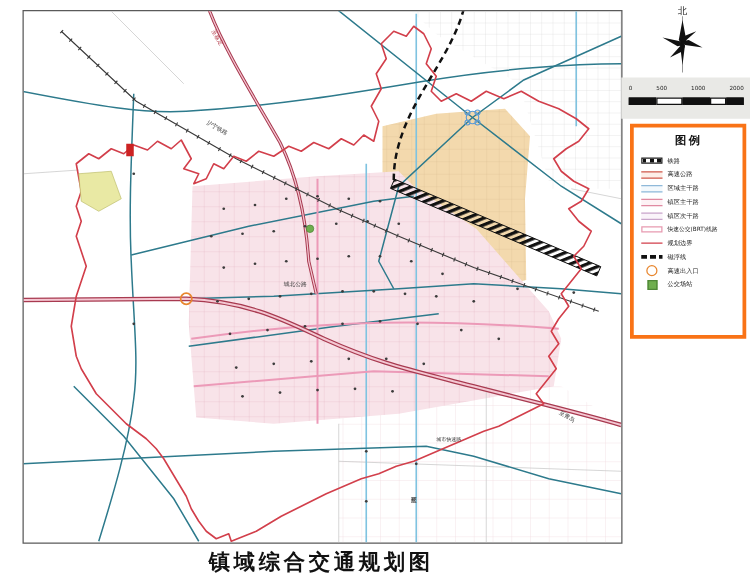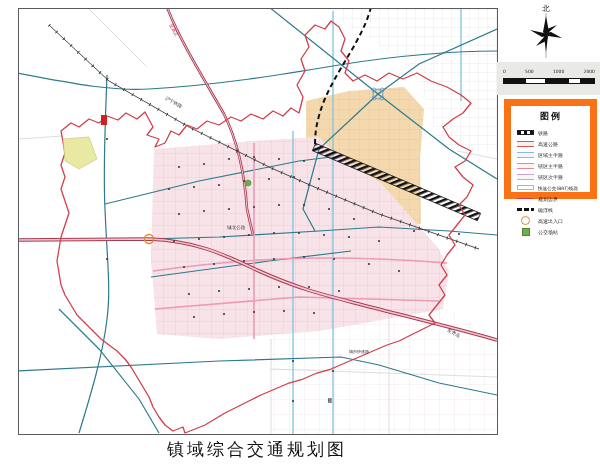--- a/index.html
+++ b/index.html
@@ -11,40 +11,40 @@
   #map-frame svg{display:block;}
   
   #north-box{position:absolute;left:500px;top:2px;width:96px;height:58px;}
   #scale-strip{position:absolute;left:497px;top:62px;width:103px;height:33px;background:#e9e9e6;}
   .scale-ticks{position:absolute;left:6px;top:7px;width:92px;display:flex;justify-content:space-between;
                font-size:4.5px;color:#222;}
   .scale-bar{position:absolute;left:6px;top:16px;width:92px;height:4px;display:flex;}
   .scale-bar .seg{height:4px;border:0.5px solid #111;}
   .seg.b{background:#111;} .seg.w{background:#fff;}
   
-  #legend{position:absolute;left:504px;top:99px;width:93px;height:100px;
-          border:7px solid #f97316;background:#fff;box-sizing:border-box;padding:4px 5px 2px 6px;}
+  #legend{position:absolute;left:504px;top:99px;width:93px;height:172px;
+          border:3px solid #f97316;background:#fff;box-sizing:border-box;padding:4px 5px 2px 6px;}
   #legend h3{margin:0 0 4px 0;text-align:center;font-size:9px;letter-spacing:2px;color:#111;}
   .lrow{display:flex;align-items:center;height:11px;}
   .lsw{width:17px;min-width:17px;margin-right:4px;display:flex;align-items:center;justify-content:center;}
   .llabel{font-size:5px;color:#222;white-space:nowrap;transform-origin:left center;}
   .sw-rail{width:17px;height:3px;border:0.5px solid #222;
            background:repeating-linear-gradient(90deg,#111 0 3px,#fff 3px 6px);}
   .sw-hwy{width:17px;height:4px;background:#fdeee8;border-top:1px solid #cf5a4e;border-bottom:1px solid #cf5a4e;}
   .sw-regional{width:17px;height:4px;background:#f3f9fd;border-top:1px solid #8fb9d9;border-bottom:1px solid #8fb9d9;}
   .sw-town-main{width:17px;height:4px;background:#fdf2f5;border-top:1px solid #e08aa2;border-bottom:1px solid #e08aa2;}
   .sw-town-sec{width:17px;height:4px;background:#faf4fa;border-top:1px solid #c9a6cb;border-bottom:1px solid #c9a6cb;}
   .sw-brt{width:17px;height:3px;background:#fff;border:0.8px solid #e79ab0;}
   .sw-boundary{width:17px;height:0;border-top:1.6px solid #d23f4b;}
   .sw-maglev{width:17px;height:3.5px;background:repeating-linear-gradient(90deg,#111 0 5px,#fff 5px 7px);}
   .sw-exit{width:7px;height:7px;border:1.4px solid #e8862e;border-radius:50%;background:#fff;}
   .sw-depot{width:6px;height:6px;background:#6fae4e;border:0.8px solid #4e8537;}
   
   #map-title{position:absolute;left:18px;top:438px;width:478px;text-align:center;
-             font-size:17px;font-weight:normal;color:#111;letter-spacing:3px;}
+             font-size:17px;font-weight:bold;color:#111;letter-spacing:3px;}
 </style>
 </head>
 <body>
 
 <div id="stage">
 
   <div id="map-frame">
     <svg width="478" height="425" viewBox="0 0 478 425">
       <defs>
         <pattern id="grayGrid" width="9" height="9" patternUnits="userSpaceOnUse">

